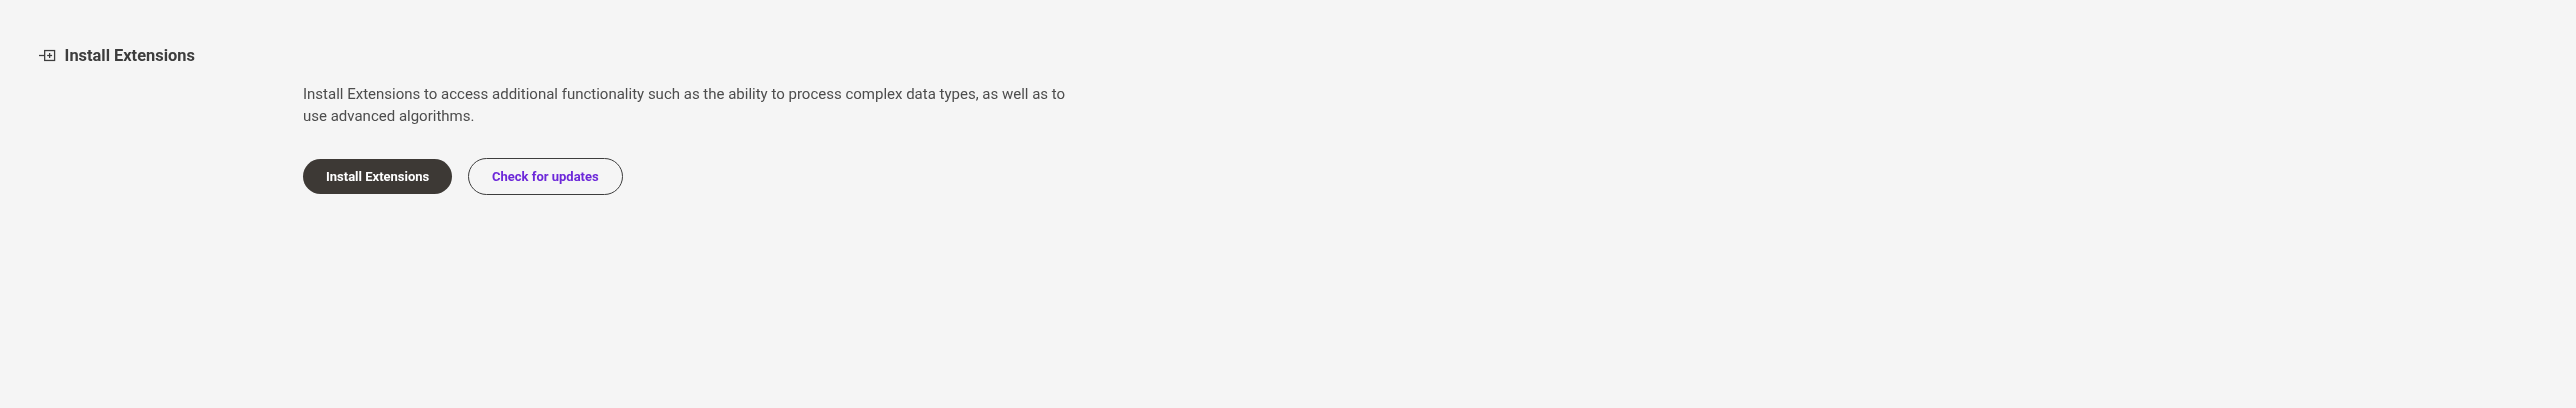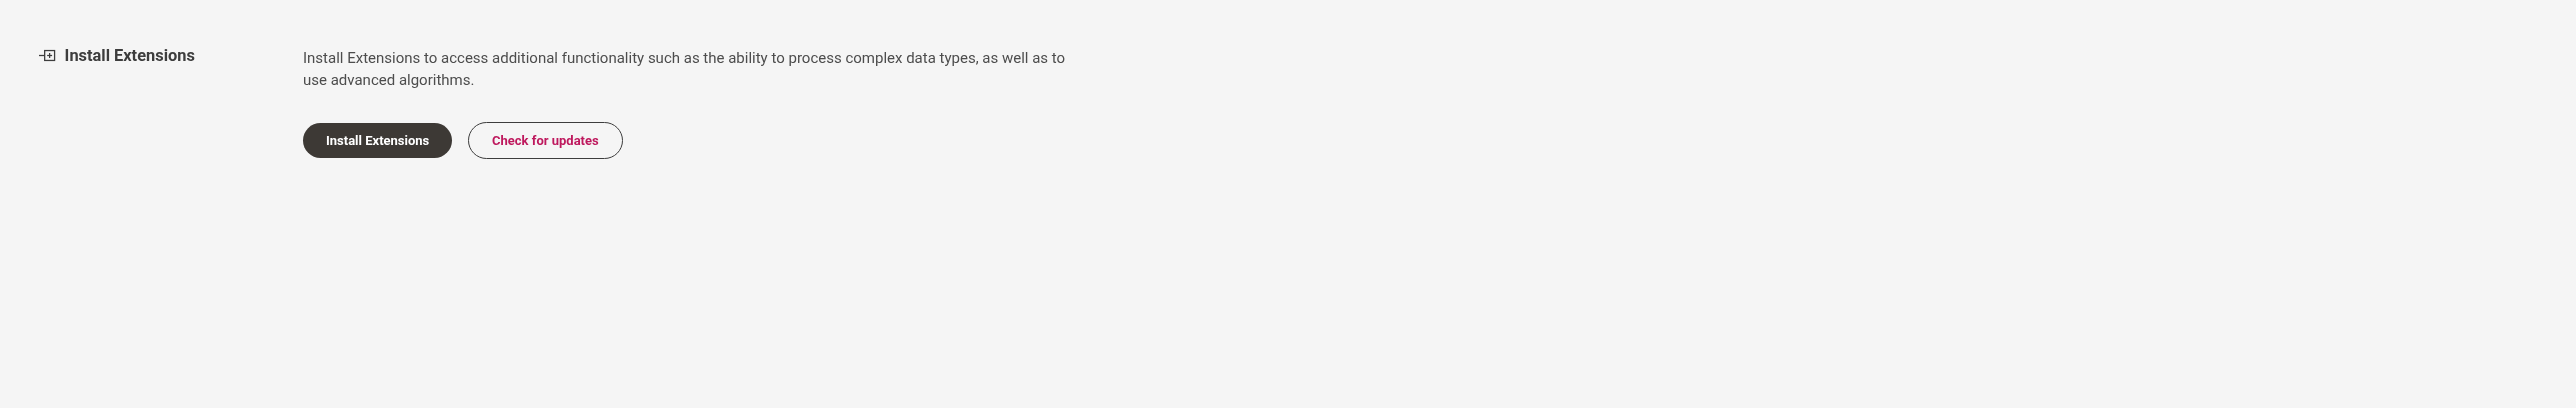--- a/index.html
+++ b/index.html
@@ -39,20 +39,21 @@
     }
     .section-content {
       padding-top: 2.1px;
       max-width: 786px;
     }
     .section-description {
       font-size: 15px;
       color: #4d4d4d;
       line-height: 1.45;
       margin-bottom: 30px;
+      margin-top: 36px;
     }
     .button-row {
       display: flex;
       gap: 15.7px;
       align-items: center;
     }
     .btn {
       border-radius: 714px;
       padding: 10px 23px;
       font-size: 13px;
@@ -60,21 +61,21 @@
       cursor: pointer;
       border: none;
       font-family: inherit;
     }
     .btn-primary {
       background-color: #3d3935;
       color: #ffffff;
     }
     .btn-secondary {
       background-color: transparent;
-      color: #be185d;
+      color: #6d28d9;
       border: 1.1px solid #3d3d3d;
     }
   </style>
 </head>
 <body>
 
 <div class="section-header">
   <span class="install-icon">
     <svg width="17" height="13" viewBox="0 0 24 18" fill="none">
       <line x1="0" y1="9" x2="8" y2="9" stroke="#3d3d3d" stroke-width="1.8"></line>

